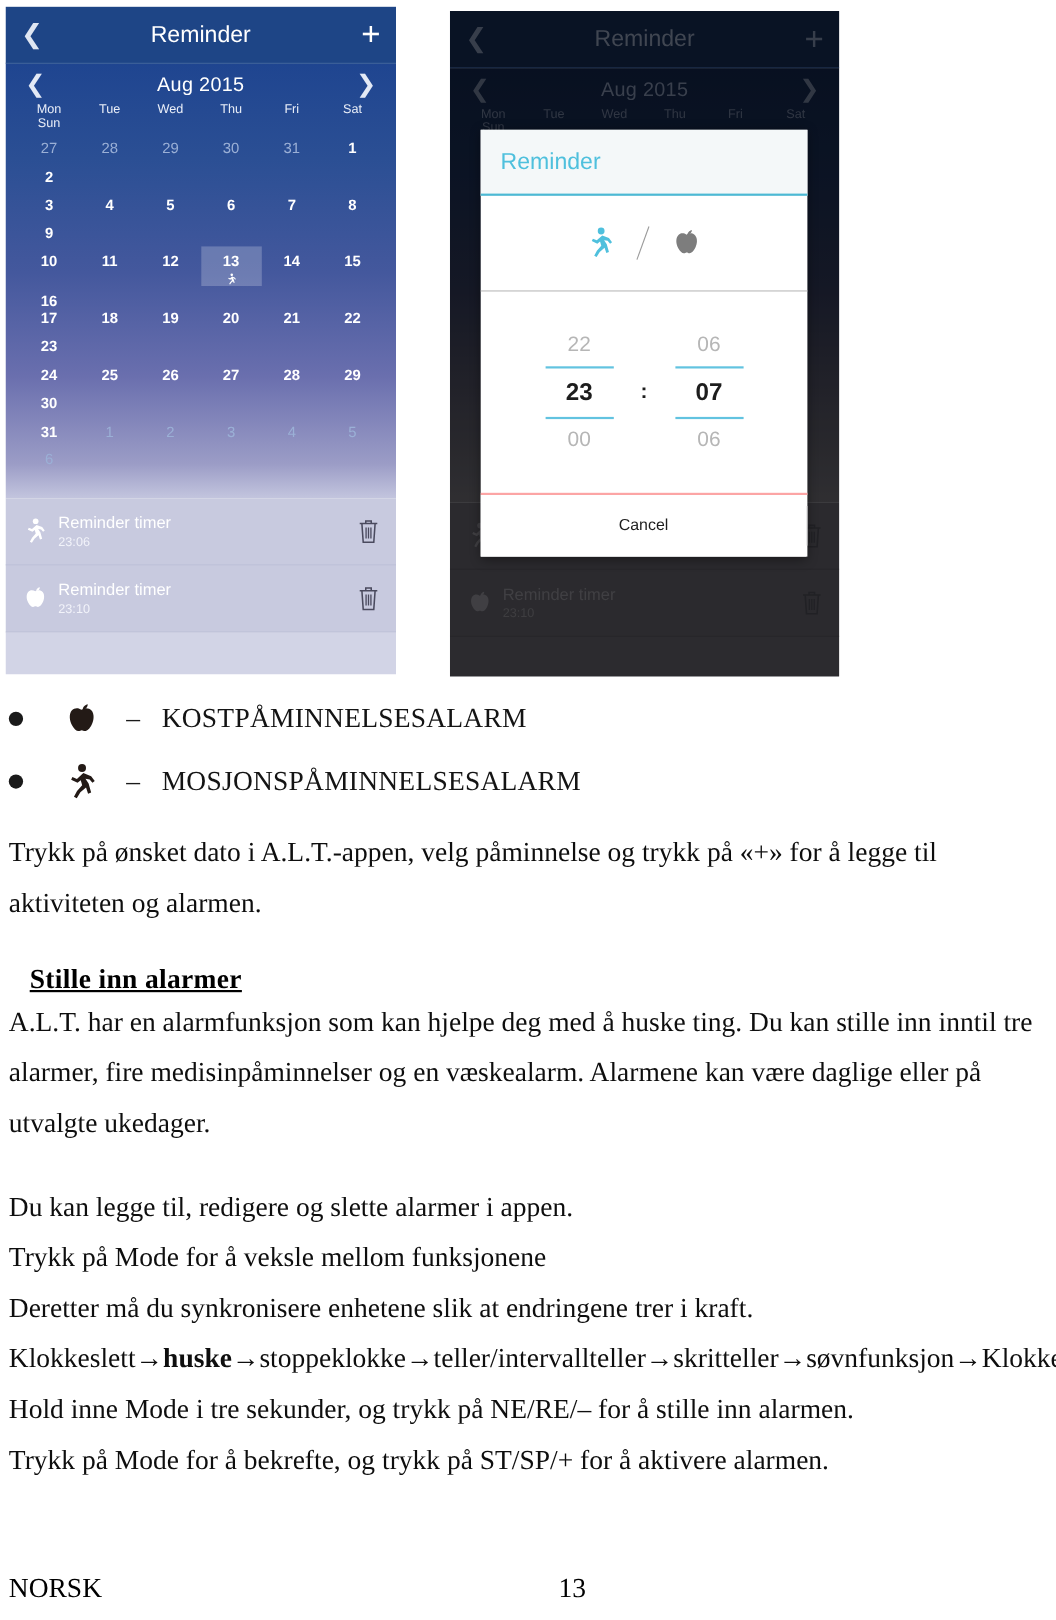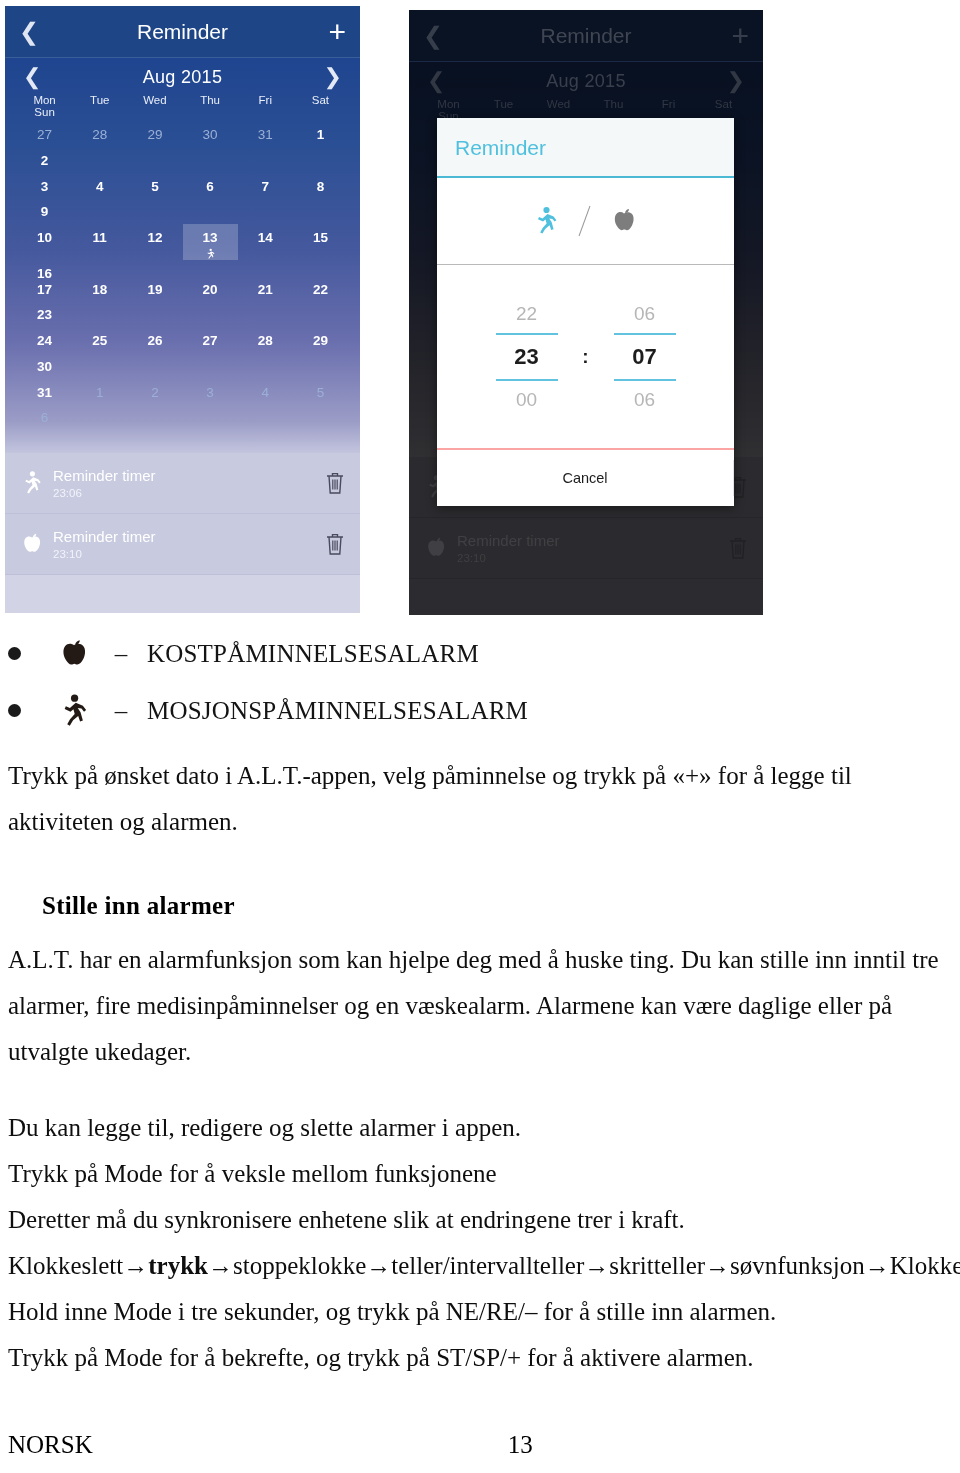--- a/index.html
+++ b/index.html
@@ -162,21 +162,21 @@
   }
   .blt .bicon { width:42px; display:flex; justify-content:center; align-items:center; }
   .blt .dash { width:52px; text-align:center; font-size:25px; color:#1a1a1a; }
   .blt .blabel { font-size:25px; letter-spacing:.2px; color:#141414; }
 
   p.para, .para {
     margin:0; font-size:25px; line-height:46px; color:#0e0e0e;
   }
   .pad { padding:0 12px 0 8px; }
   h3.sect {
-    margin:17px; font-size:25px; font-weight:bold; 
+    margin:2px; font-size:25px; font-weight:bold; text-decoration:underline;
     letter-spacing:.3px; padding-left:25px;
   }
   .spacer-sm { height:14px; }
   .spacer-md { height:30px; }
   .arrowseq { font-size:25px; line-height:46px; }
 
   .footer {
     position:absolute; left:0; bottom:14px; width:960px;
     display:flex; padding:0 8px; box-sizing:border-box;
   }
@@ -718,21 +718,21 @@
   <h3 class="sect">Stille inn alarmer</h3>
 
   <p class="para pad">A.L.T. har en alarmfunksjon som kan hjelpe deg med å huske ting. Du kan stille inn inntil tre alarmer, fire medisinpåminnelser og en væskealarm. Alarmene kan være daglige eller på utvalgte ukedager.</p>
 
   <div class="spacer-md"></div>
 
   <p class="para pad">Du kan legge til, redigere og slette alarmer i appen.</p>
   <p class="para pad">Trykk på Mode for å veksle mellom funksjonene</p>
   <p class="para pad">Deretter må du synkronisere enhetene slik at endringene trer i kraft.</p>
 
-  <p class="para pad arrowseq"><span>Klokkeslett→</span><b>trykk</b><span>→stoppeklokke→teller/intervallteller→skritteller→søvnfunksjon→Klokkeslett.</span></p>
+  <p class="para pad arrowseq"><span>Klokkeslett→</span><b>huske</b><span>→stoppeklokke→teller/intervallteller→skritteller→søvnfunksjon→Klokkeslett.</span></p>
 
   <p class="para pad">Hold inne Mode i tre sekunder, og trykk på NE/RE/– for å stille inn alarmen.</p>
   <p class="para pad">Trykk på Mode for å bekrefte, og trykk på ST/SP/+ for å aktivere alarmen.</p>
 </div>
 
 <div class="footer">
   <span class="fl">NORSK</span>
   <span class="fr">13</span>
 </div>
 

